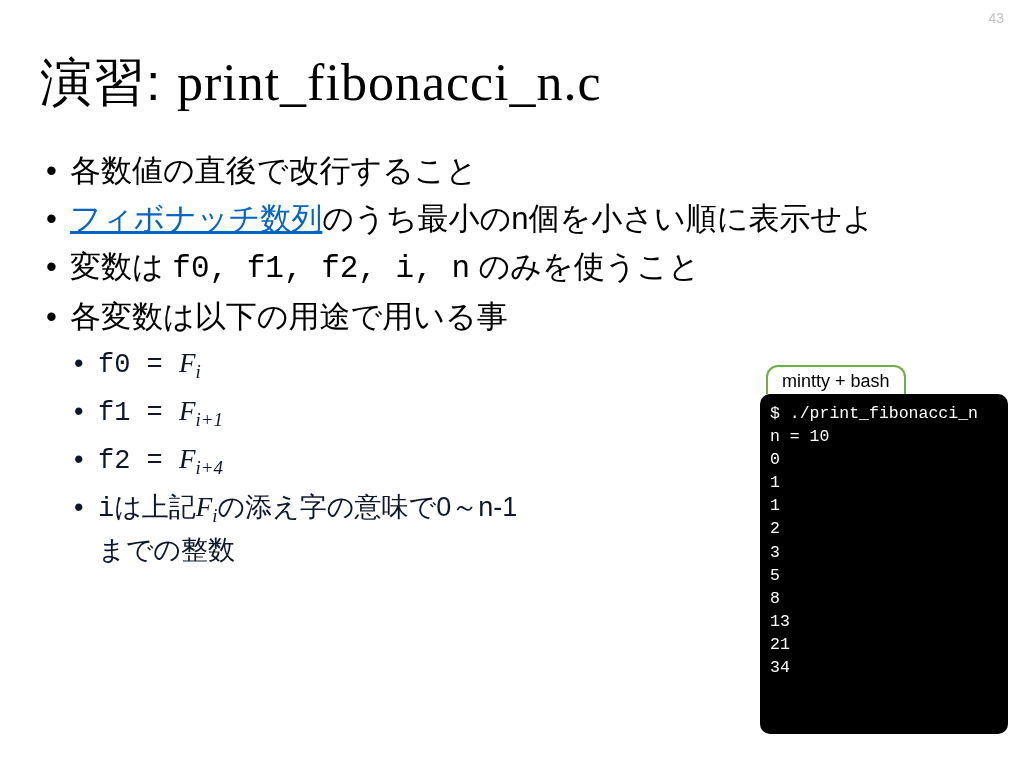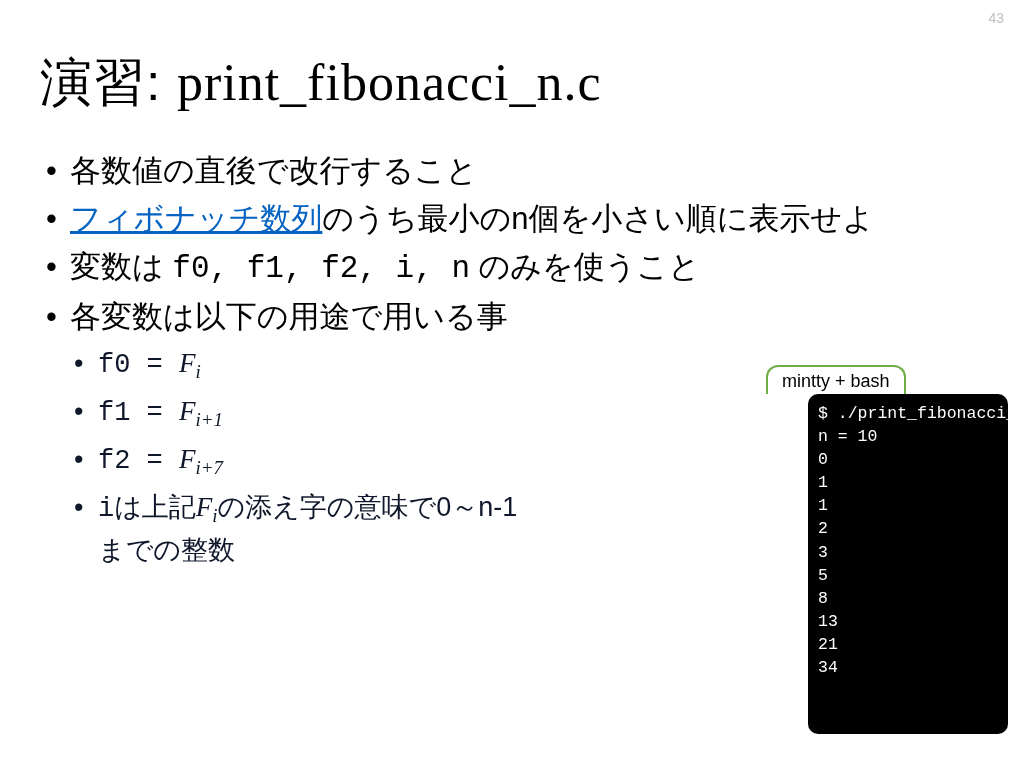--- a/index.html
+++ b/index.html
@@ -90,21 +90,20 @@
   .terminal {
     background: #000;
     color: #fff;
     font-family: "Consolas", "Courier New", monospace;
     font-size: 16.5px;
     line-height: 1.4;
     padding: 8px 10px 10px 10px;
     border-radius: 10px;
     white-space: pre;
     min-height: 340px;
-    margin-left: 48px;
   }
 </style>
 </head>
 <body>
 
 <div class="page-number">43</div>
 
 <div class="title">
   <span>演習: </span><span class="mono">print_fibonacci_n.c</span>
 </div>
@@ -121,21 +120,21 @@
     <li>各変数は以下の用途で用いる事</li>
   </ul>
   <ul class="sub">
     <li>
       <span class="mono">f0 = </span><span class="math">F</span><span class="sub-script">i</span>
     </li>
     <li>
       <span class="mono">f1 = </span><span class="math">F</span><span class="sub-script">i+1</span>
     </li>
     <li>
-      <span class="mono">f2 = </span><span class="math">F</span><span class="sub-script">i+7</span>
+      <span class="mono">f2 = </span><span class="math">F</span><span class="sub-script">i+4</span>
     </li>
     <li style="max-width:480px;">
       <span class="mono">iは上記</span><span class="math">F</span><span class="sub-script">i</span><span>の添え字の意味で0～n-1までの整数</span>
     </li>
   </ul>
 </div>
 
 <div class="terminal-wrap">
   <div class="terminal-label">mintty + bash</div>
   <div class="terminal">$ ./print_fibonacci_n

